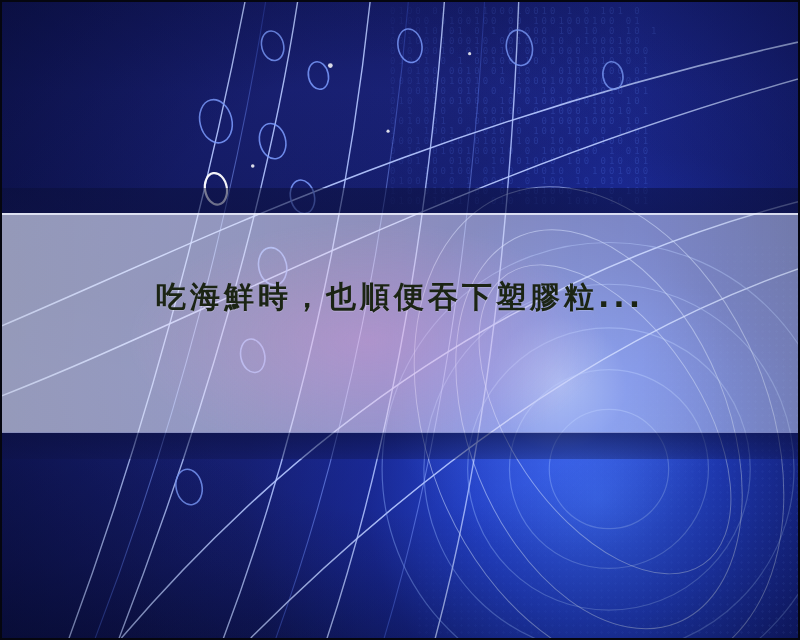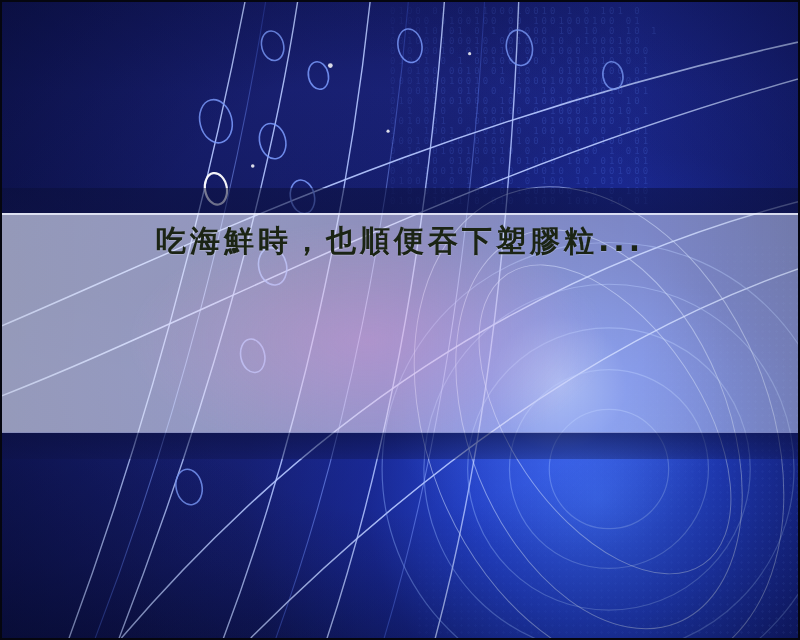--- a/index.html
+++ b/index.html
@@ -127,20 +127,21 @@
         rgba(230,232,250,0.60) 30%,
         rgba(236,230,248,0.56) 50%,
         rgba(226,232,252,0.50) 72%,
         rgba(236,242,255,0.44) 100%);
     border-top: 2px solid rgba(240,243,255,0.80);
     border-bottom: 1px solid rgba(120,128,185,0.45);
     box-sizing: border-box;
     display: flex;
     align-items: flex-start;
     justify-content: center;
+    padding-top: 56px;
   }
 
   
   #band-shade-top {
     position: absolute;
     left: 0; right: 0;
     top: 186px;
     height: 25px;
     background: linear-gradient(to bottom, rgba(10,14,56,0.50), rgba(12,16,62,0.62));
     pointer-events: none;

